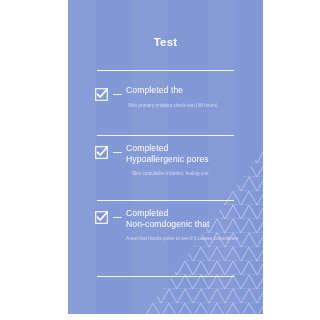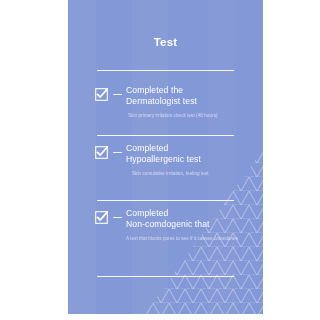--- a/index.html
+++ b/index.html
@@ -192,36 +192,35 @@
 
       <div class="item i1">
         <div class="item-row">
           <svg class="checkbox" viewBox="0 0 13 13" aria-hidden="true">
             <rect x="0.7" y="0.7" width="11.6" height="11.6" fill="none" stroke="#ffffff" stroke-width="1.1"></rect>
             <path d="M2.6 6.4 L5.2 9.1 L12.6 0.6" fill="none" stroke="#ffffff" stroke-width="1.7" stroke-linecap="square" stroke-linejoin="miter"></path>
           </svg>
           <div class="connector"></div>
           <div class="item-text">
             <div class="label">Completed the</div>
-            <div class="label">Dermatologist test</div>
             <div class="caption">Skin primary irritation check test (48 hours)</div>
           </div>
         </div>
       </div>
 
       <div class="item i2">
         <div class="item-row">
           <svg class="checkbox" viewBox="0 0 13 13" aria-hidden="true">
             <rect x="0.7" y="0.7" width="11.6" height="11.6" fill="none" stroke="#ffffff" stroke-width="1.1"></rect>
             <path d="M2.6 6.4 L5.2 9.1 L12.6 0.6" fill="none" stroke="#ffffff" stroke-width="1.7" stroke-linecap="square" stroke-linejoin="miter"></path>
           </svg>
           <div class="connector"></div>
           <div class="item-text">
             <div class="label">Completed</div>
-            <div class="label">Hypoallergenic test</div>
+            <div class="label">Hypoallergenic pores</div>
             <div class="caption">Skin cumulative irritation, feeling test</div>
           </div>
         </div>
       </div>
 
       <div class="item i3">
         <div class="item-row">
           <svg class="checkbox" viewBox="0 0 13 13" aria-hidden="true">
             <rect x="0.7" y="0.7" width="11.6" height="11.6" fill="none" stroke="#ffffff" stroke-width="1.1"></rect>
             <path d="M2.6 6.4 L5.2 9.1 L12.6 0.6" fill="none" stroke="#ffffff" stroke-width="1.7" stroke-linecap="square" stroke-linejoin="miter"></path>

